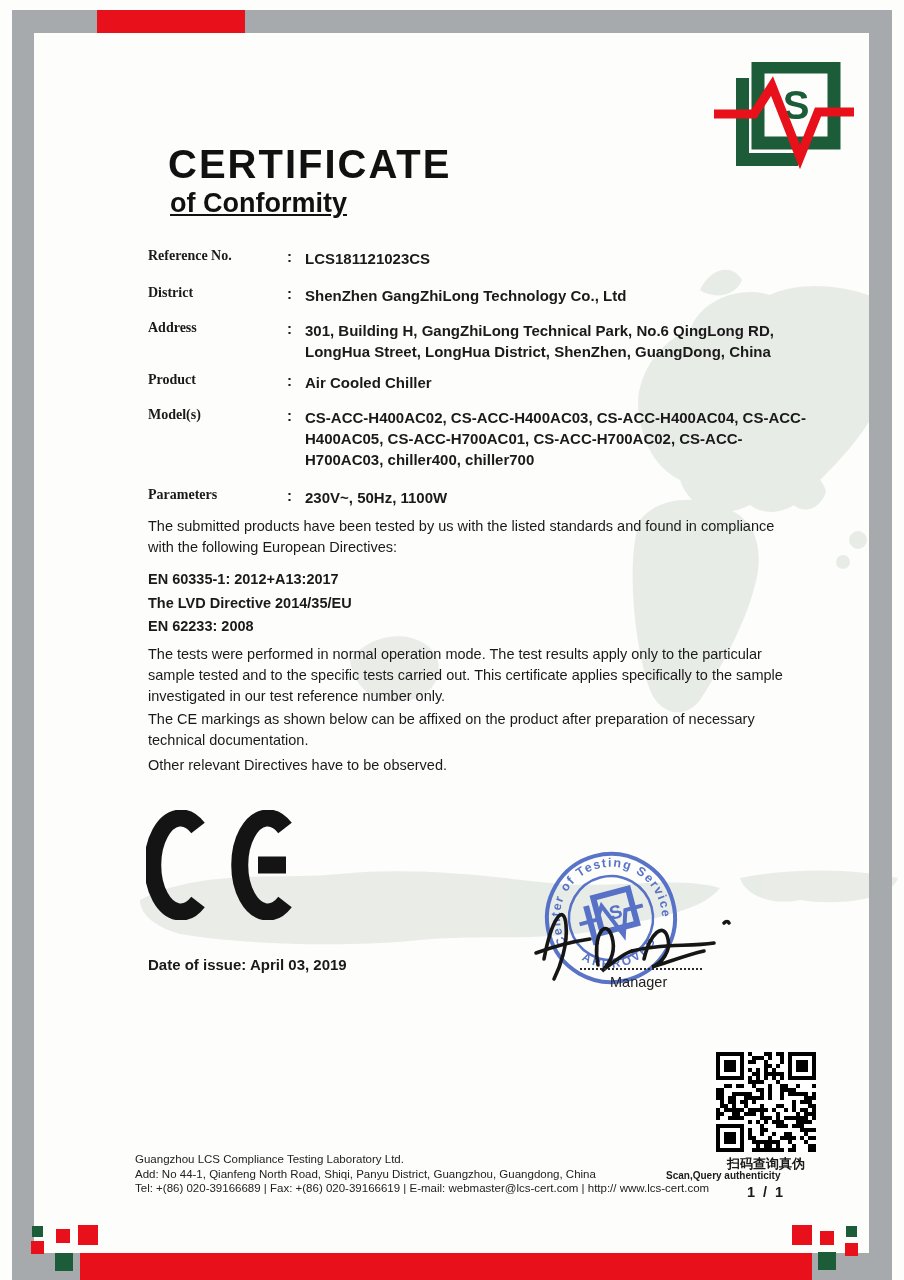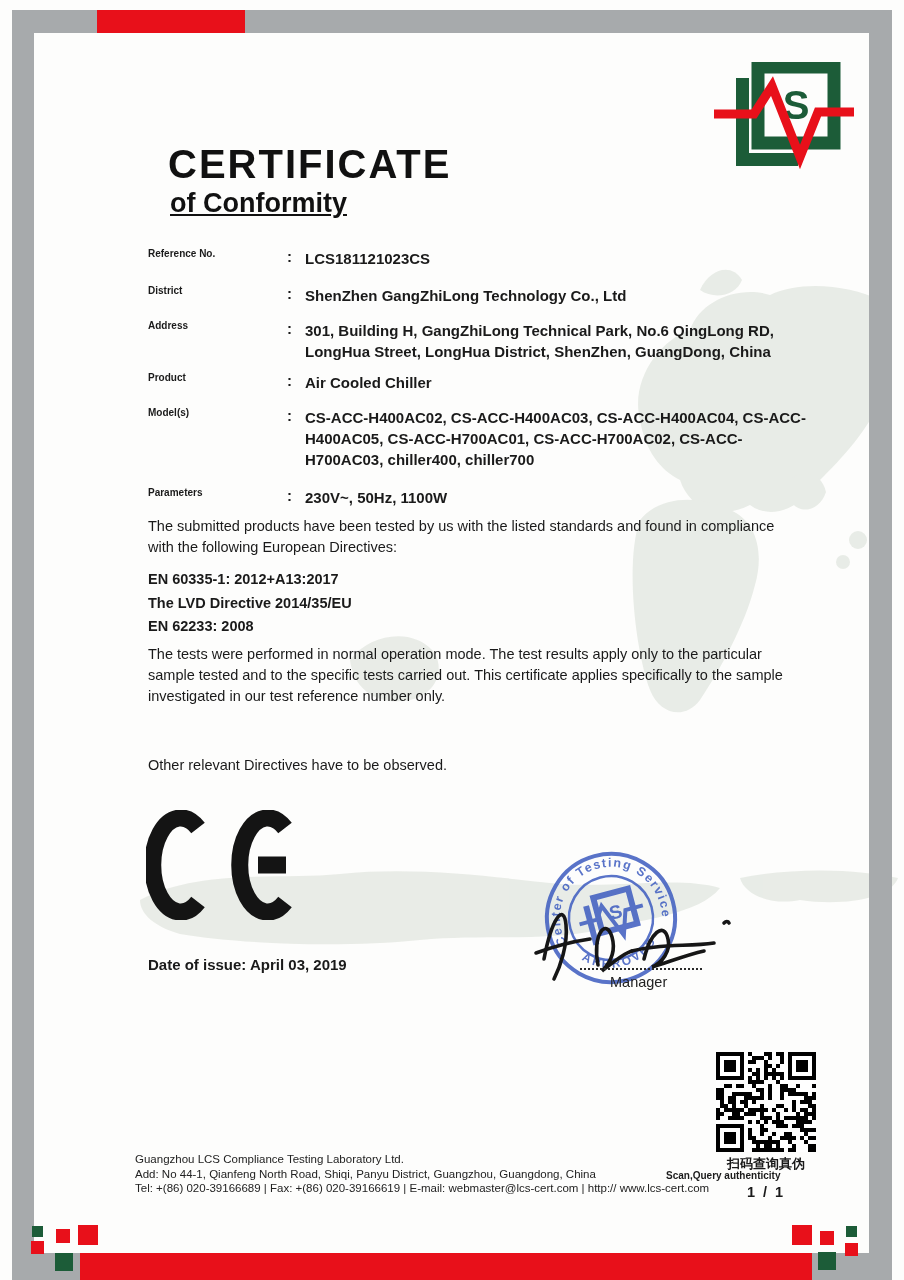--- a/index.html
+++ b/index.html
@@ -13,21 +13,21 @@
   .frame-corner-bl{left:12px;top:1253px;width:70px;height:27px;background:#a7aaac;}
   .frame-corner-br{left:810px;top:1253px;width:82px;height:27px;background:#a7aaac;}
   .top-red-seg{left:97px;top:10px;width:148px;height:23px;background:#e8101a;}
   .bottom-red-bar{left:80px;top:1253px;width:732px;height:27px;background:#e8101a;}
   .sq{position:absolute;}
   
   .title-main{left:168px;top:142px;font-size:40px;font-weight:bold;letter-spacing:2px;color:#111;}
   .title-sub{left:170px;top:188px;font-size:27px;font-weight:bold;color:#111;text-decoration:underline;}
   
   .frow{position:absolute;left:148px;width:660px;}
-  .frow .lbl{position:absolute;left:0;top:0;font-size:10px;font-weight:bold;white-space:nowrap;}
+  .frow .lbl{position:absolute;left:0;top:0;font-size:14px;font-weight:bold;white-space:nowrap;font-family:Liberation Serif, serif;}
   .frow .col{position:absolute;left:139px;top:0;font-size:15px;font-weight:bold;}
   .frow .val{position:absolute;left:157px;top:0;width:505px;font-size:15px;font-weight:bold;line-height:21px;}
   
   .para{position:absolute;left:148px;width:648px;font-size:14.5px;line-height:21px;}
   .para.bold{font-weight:bold;}
   .date-line{left:148px;top:956px;font-size:15px;font-weight:bold;}
   
   .stamp{left:527px;top:834px;transform:rotate(-15deg);opacity:.85;}
   .sig{left:528px;top:893px;}
   .dotline{left:580px;top:948px;width:122px;border-bottom:2px dotted #2a2a2a;height:20px;}
@@ -119,20 +119,21 @@
     <span class="lbl">Parameters</span>
       <span class="col">:</span>
       <span class="val">230V~, 50Hz, 1100W</span>
   </div>
 
   <div class="para" style="top:516px;">The submitted products have been tested by us with the listed standards and found in compliance with the following European Directives:</div>
   <div class="para bold" style="top:593px;">The LVD Directive 2014/35/EU</div>
   <div class="para bold" style="top:569px;">EN 60335-1: 2012+A13:2017</div>
   <div class="para bold" style="top:616px;">EN 62233: 2008</div>
   <div class="para" style="top:644px;">The tests were performed in normal operation mode. The test results apply only to the particular sample tested and to the specific tests carried out. This certificate applies specifically to the sample investigated in our test reference number only.</div>
+  <div class="para" style="top:709px;">The CE markings as shown below can be affixed on the product after preparation of necessary technical documentation.</div>
   <div class="para" style="top:755px;">Other relevant Directives have to be observed.</div>
 
   <svg class="abs" style="left:146px;top:810px;" width="160" height="110" viewBox="0 0 160 110">
     <g stroke="#141414" stroke-width="17" fill="none">
       <path d="M52,18 A28,47 0 1 0 52,92"></path>
       <path d="M139,18 A28,47 0 1 0 139,92"></path>
       <path d="M112,55 H140"></path>
     </g>
   </svg>
 

